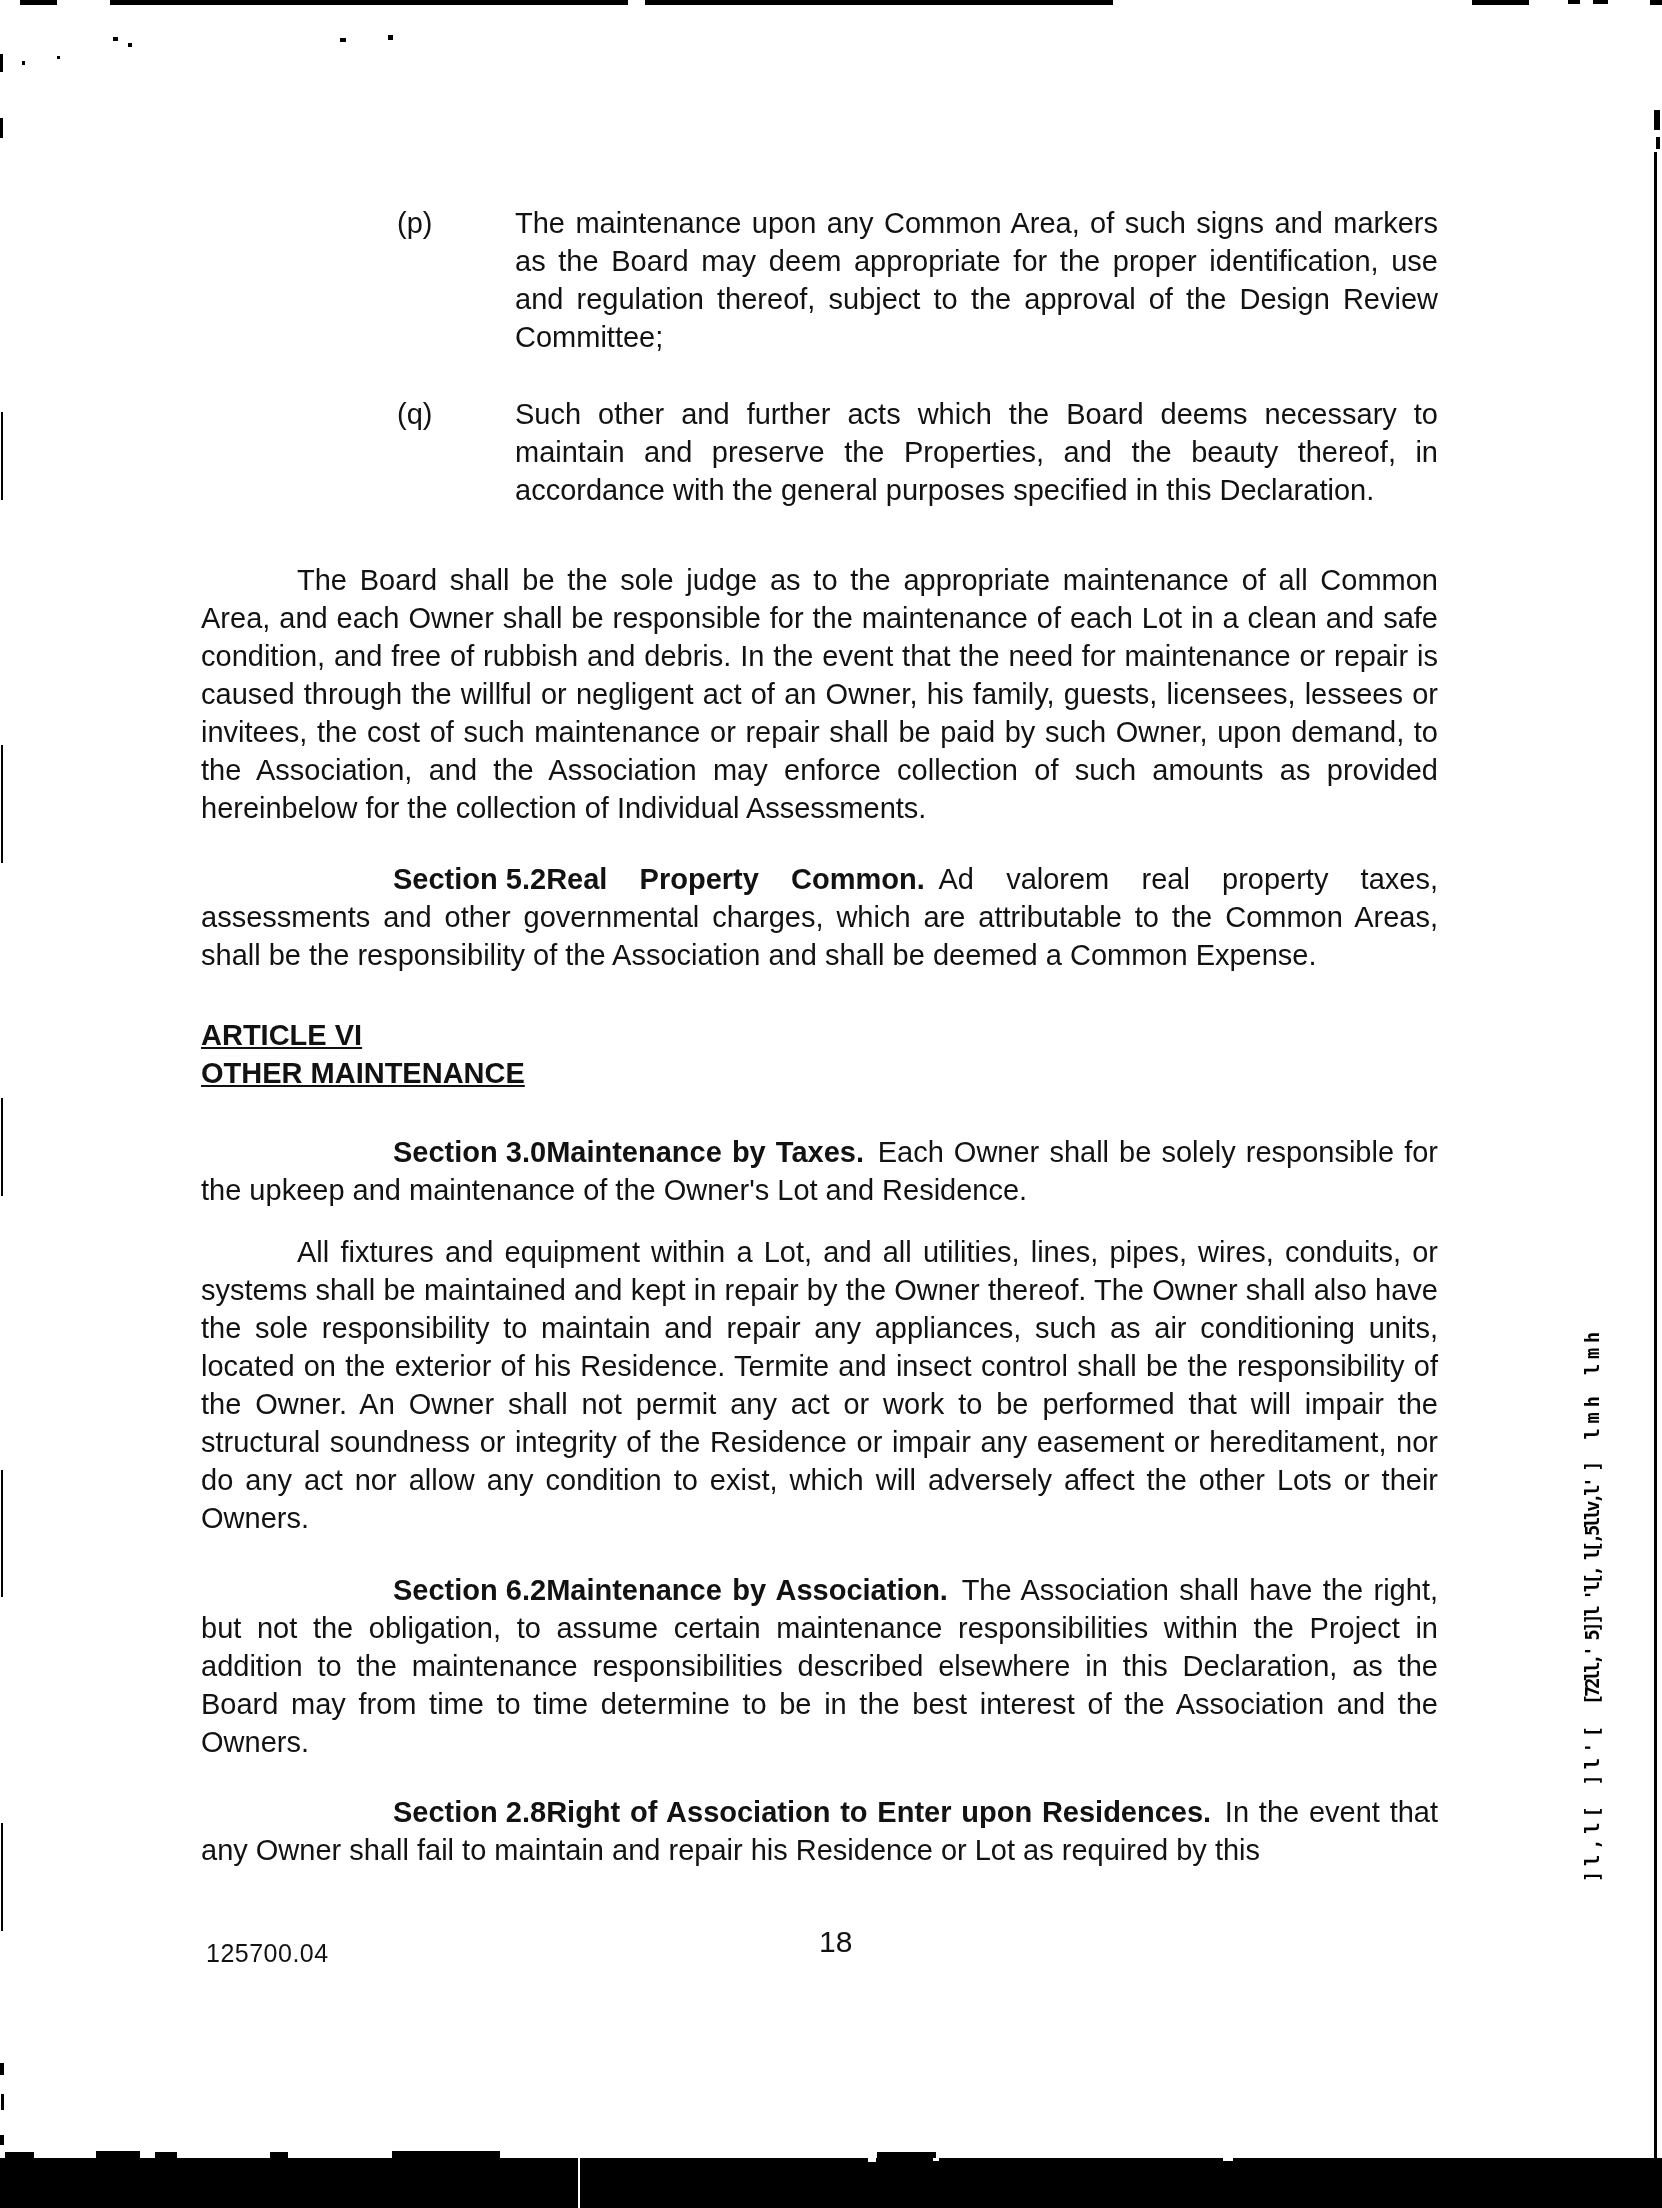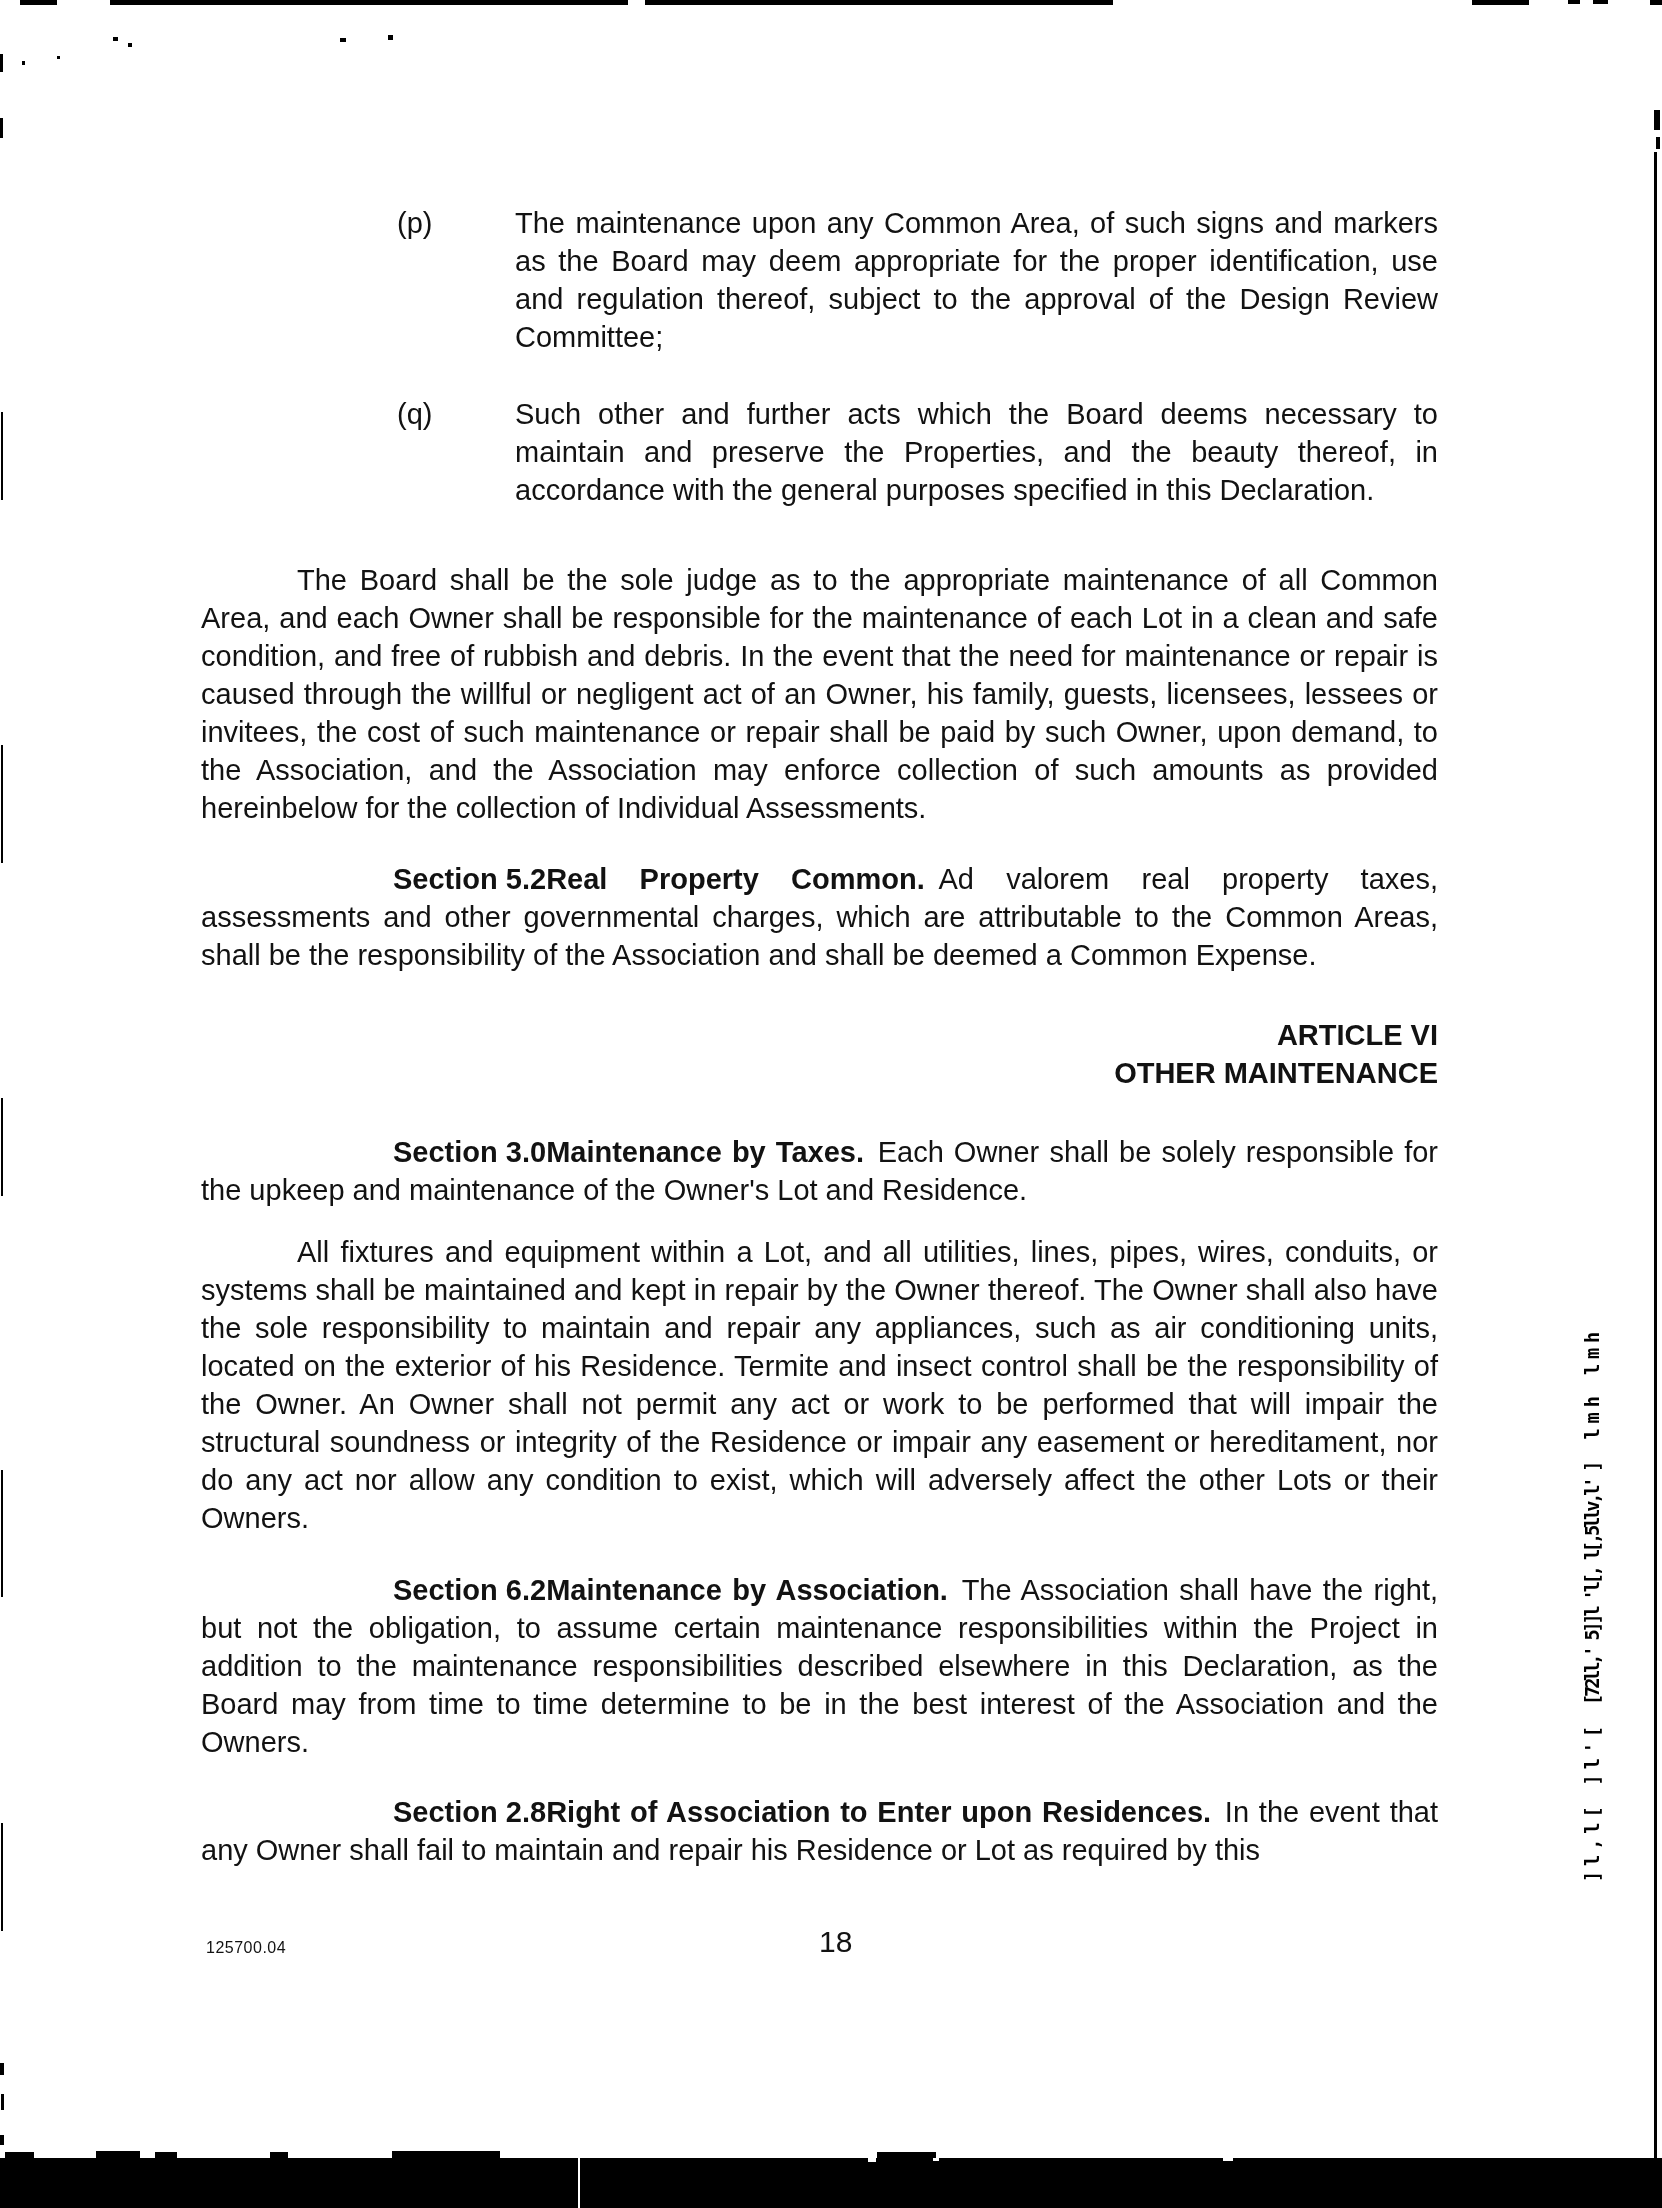--- a/index.html
+++ b/index.html
@@ -24,22 +24,22 @@
   .mt-s52 { margin-top:33px; }
   .mt-art { margin-top:42px; }
   .mt-s61 { margin-top:41px; }
   .mt-fix { margin-top:24px; }
   .mt-s62 { margin-top:34px; }
   .mt-s63 { margin-top:32px; }
   .indent { text-indent:96px; }
   .sec-num { display:inline-block; min-width:223px; font-weight:700; }
   .sec-title { font-weight:700; }
   .sec-body { margin-left:13.7px; }
-  .article-head { text-align:right; font-weight:700; }
-  .footer-doc  { position:absolute; left:206px; top:1939px; font-size:16px; letter-spacing:0.5px; }
+  .article-head { text-align:left; font-weight:700;text-decoration:underline; }
+  .footer-doc  { position:absolute; left:206px; top:1939px; font-size:25px; letter-spacing:0.5px; }
   .footer-page { position:absolute; left:819px; top:1925px; font-size:30px; }
   .stamp {
     position:absolute;
     writing-mode:vertical-rl;
     transform:rotate(180deg);
     font-family:"DejaVu Sans Mono", monospace;
     font-weight:700; font-size:18.6px; letter-spacing:4.9px;
     color:#000; filter:blur(0.4px); white-space:nowrap;
   }
   .stamp-upper { left:1582px; top:1521px; height:176px; }

